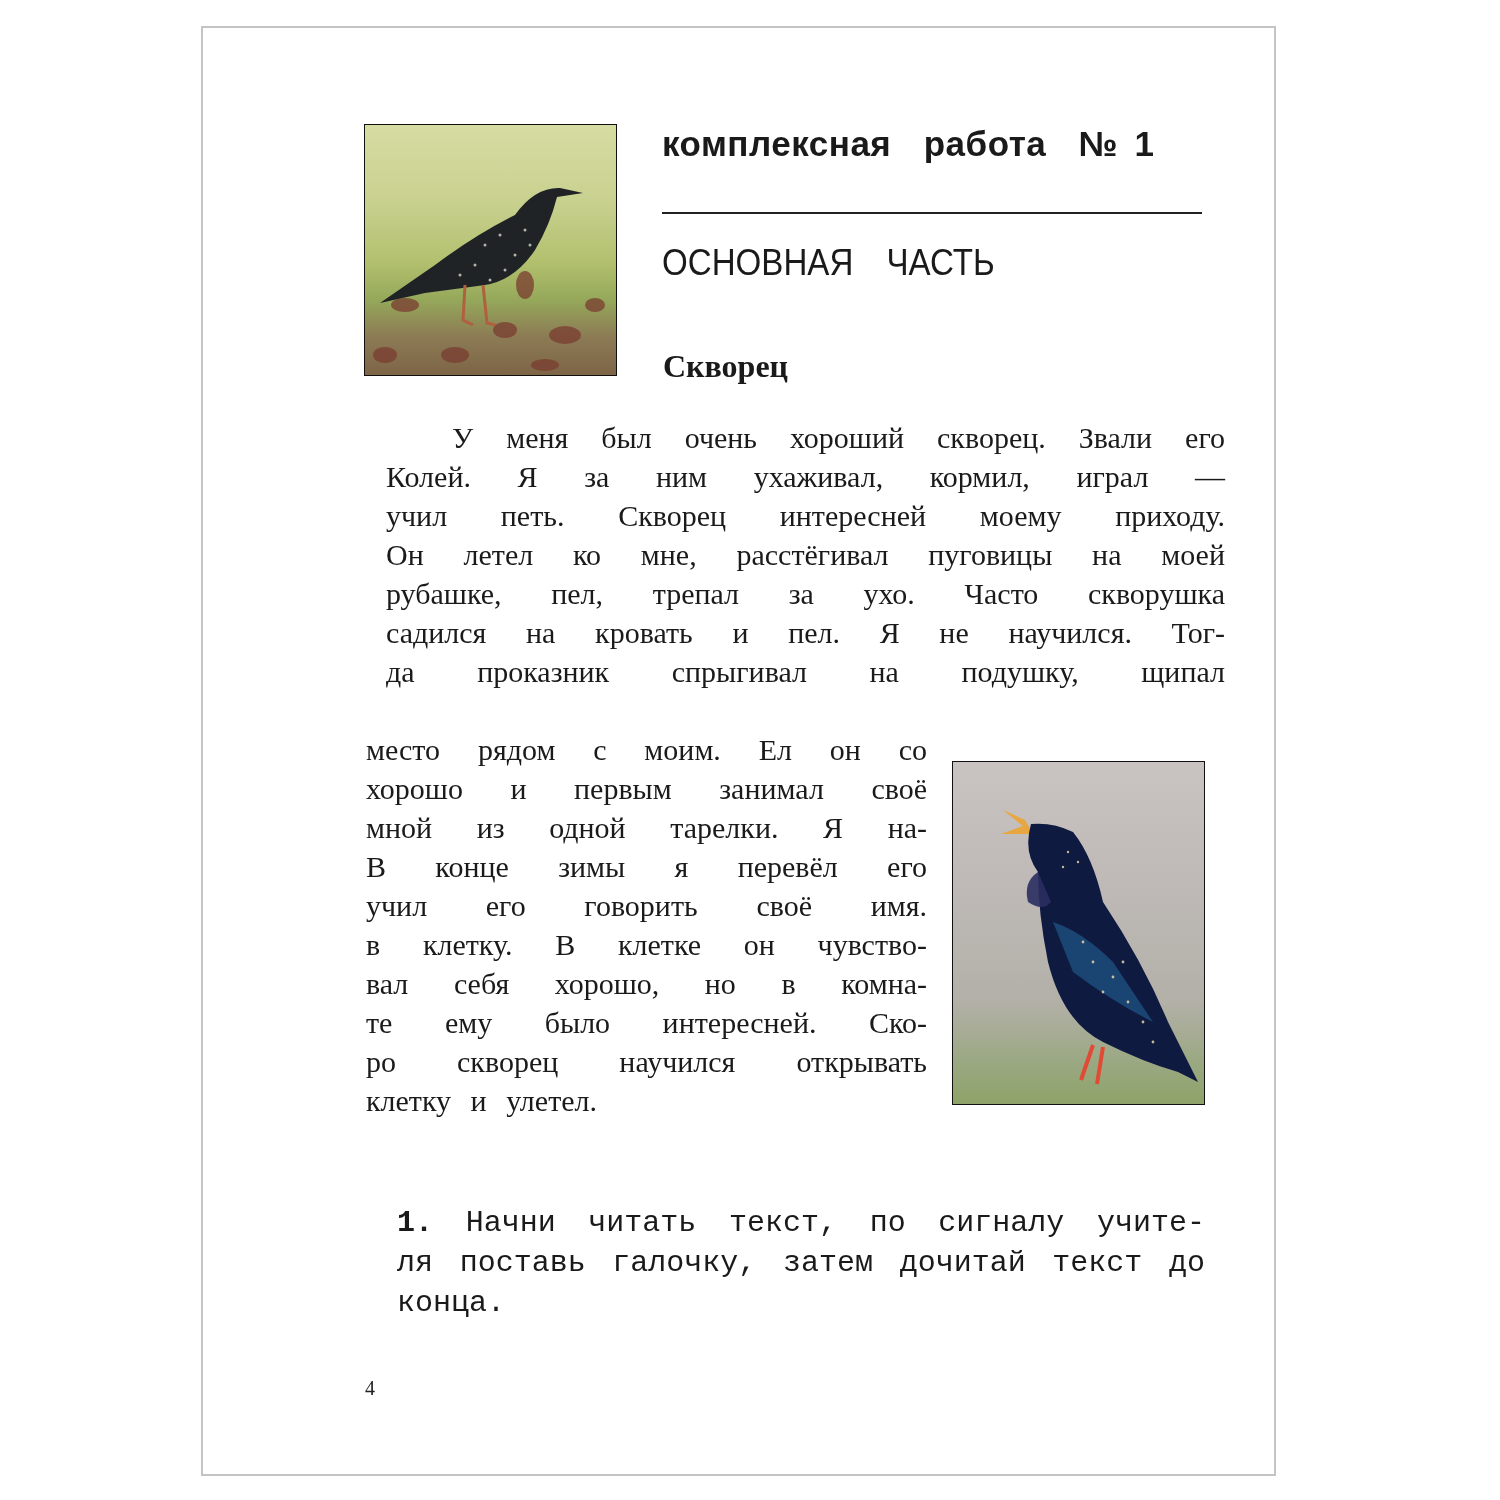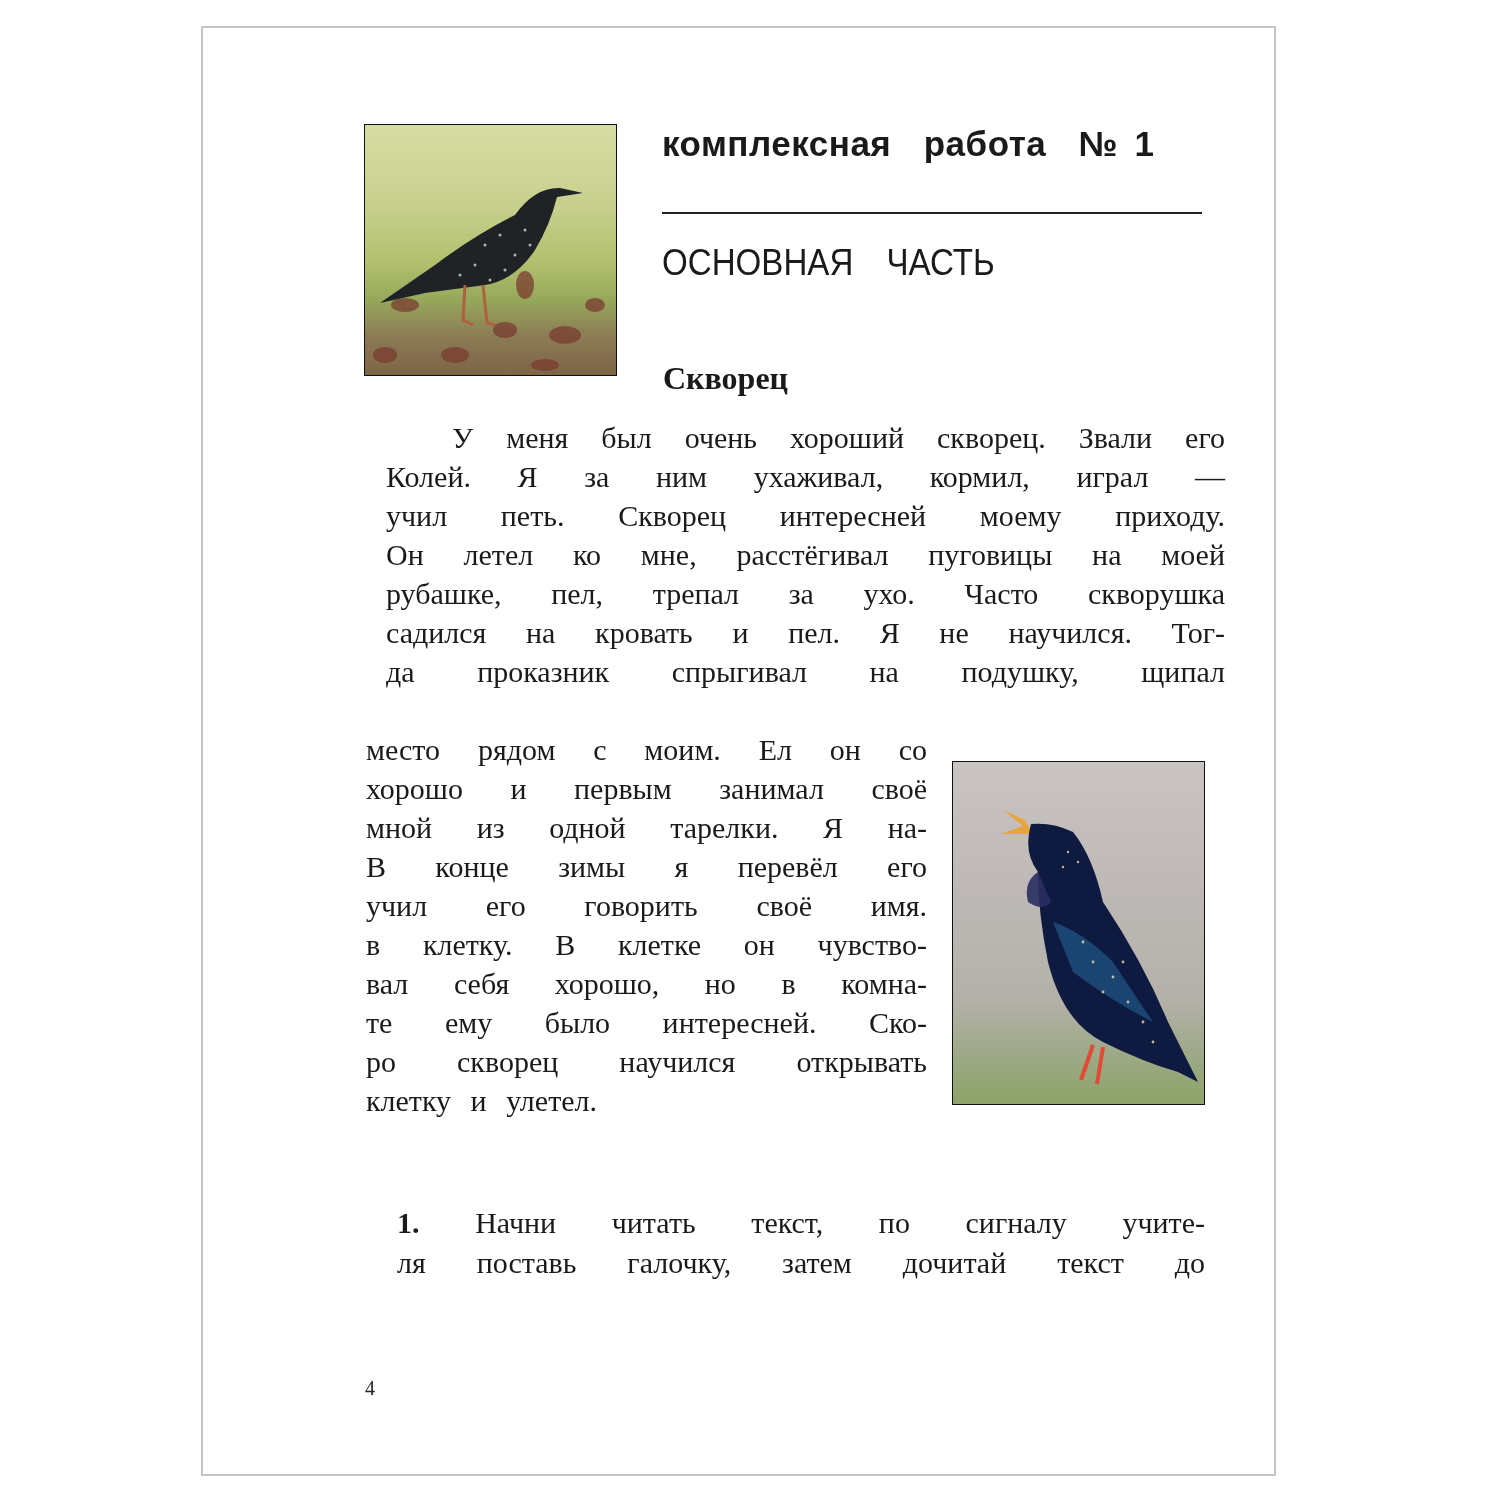--- a/index.html
+++ b/index.html
@@ -23,33 +23,33 @@
     line-height: 40px; color: #1a1a1a; letter-spacing: 0.5px; word-spacing: 6px;
   }
   .rule { position: absolute; left: 662px; top: 212px; width: 540px; height: 1.5px; background: #222; }
   .section {
     position: absolute; left: 662px; top: 242px;
     font-family: "Liberation Sans", sans-serif; font-size: 36px; color: #1a1a1a;
     letter-spacing: 0px; word-spacing: 8px; transform: scaleX(0.92); transform-origin: left;
   }
   .story-title {
     position: absolute; left: 663px; top: 348px;
-    font-family: "Liberation Serif", serif; font-weight: bold; font-size: 32px; color: #1a1a1a; margin-top: 12px;
+    font-family: "Liberation Serif", serif; font-weight: bold; font-size: 32px; color: #1a1a1a;
   }
   .text {
     font-family: "Liberation Serif", serif; font-size: 30px; color: #1a1a1a;
     line-height: 39px; text-align: justify; text-align-last: justify;
   }
   .line { display: block; white-space: nowrap; text-align: justify; text-align-last: justify; }
   .para-full { position: absolute; left: 366px; top: 418px; width: 839px; margin-left: 20px; }
   .para-narrow { position: absolute; left: 366px; top: 730px; width: 561px; }
   .last-left { text-align-last: left; }
   .task {
     position: absolute; left: 397px; top: 1203px; width: 808px;
-    font-family: Liberation Serif, serif; font-size: 30px; line-height: 40px; color: #1a1a1a;
+    font-family: Liberation Mono, monospace; font-size: 30px; line-height: 40px; color: #1a1a1a;
   }
   .task .num { font-weight: bold; }
   .page-num {
     position: absolute; left: 365px; top: 1377px;
     font-family: "Liberation Serif", serif; font-size: 20px; color: #222;
   }
 </style>
 </head>
 <body>
 
@@ -133,15 +133,16 @@
       <circle cx="125" cy="100" r="1.2"></circle>
         <circle cx="110" cy="105" r="1.2"></circle>
     </g>
     <path d="M140 283 L128 318 M150 285 L144 322" stroke="#e24a35" stroke-width="4" fill="none"></path>
   </svg>
 </div>
 
 <div class="task">
   <div class="line" style="text-align-last:justify"><span class="num">1.</span> <span>Начни читать текст, по сигналу учите-</span></div>
   <div class="line">ля поставь галочку, затем дочитай текст до</div>
+  <div class="line" style="text-align-last:left">конца.</div>
 </div>
 
 <div class="page-num">4</div>
 
 </body></html>

